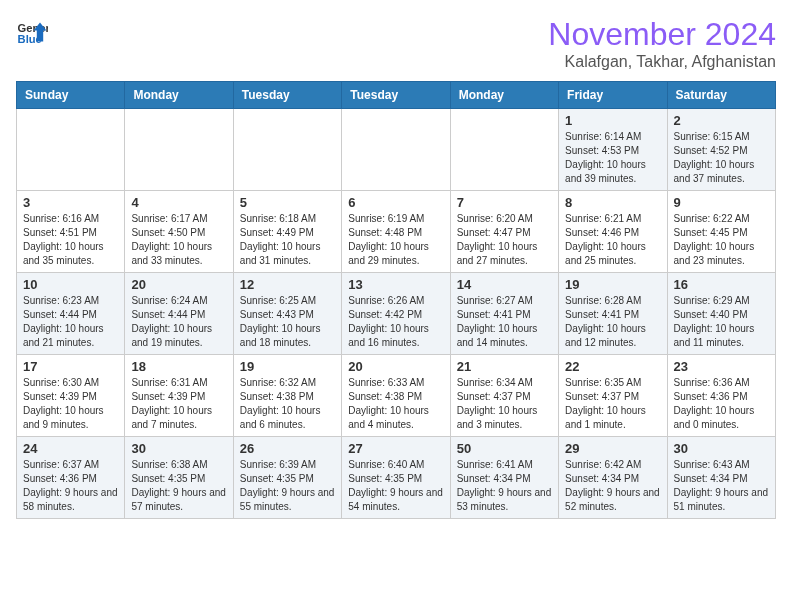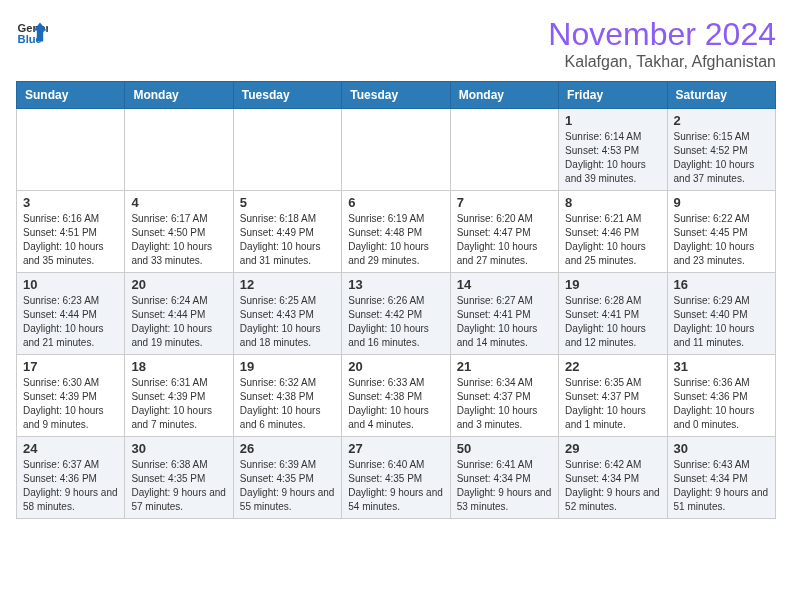--- a/index.html
+++ b/index.html
@@ -206,21 +206,21 @@
         </td>
         <td>
           <span class="day-number">21</span>
           <div class="day-info">Sunrise: 6:34 AM<br>Sunset: 4:37 PM<br>Daylight: 10 hours and 3 minutes.</div>
         </td>
         <td>
           <span class="day-number">22</span>
           <div class="day-info">Sunrise: 6:35 AM<br>Sunset: 4:37 PM<br>Daylight: 10 hours and 1 minute.</div>
         </td>
         <td>
-          <span class="day-number">31</span>
+          <span class="day-number">23</span>
           <div class="day-info">Sunrise: 6:36 AM<br>Sunset: 4:36 PM<br>Daylight: 10 hours and 0 minutes.</div>
         </td>
       </tr>
       <tr>
         <td>
           <span class="day-number">24</span>
           <div class="day-info">Sunrise: 6:37 AM<br>Sunset: 4:36 PM<br>Daylight: 9 hours and 58 minutes.</div>
         </td>
         <td>
           <span class="day-number">30</span>

